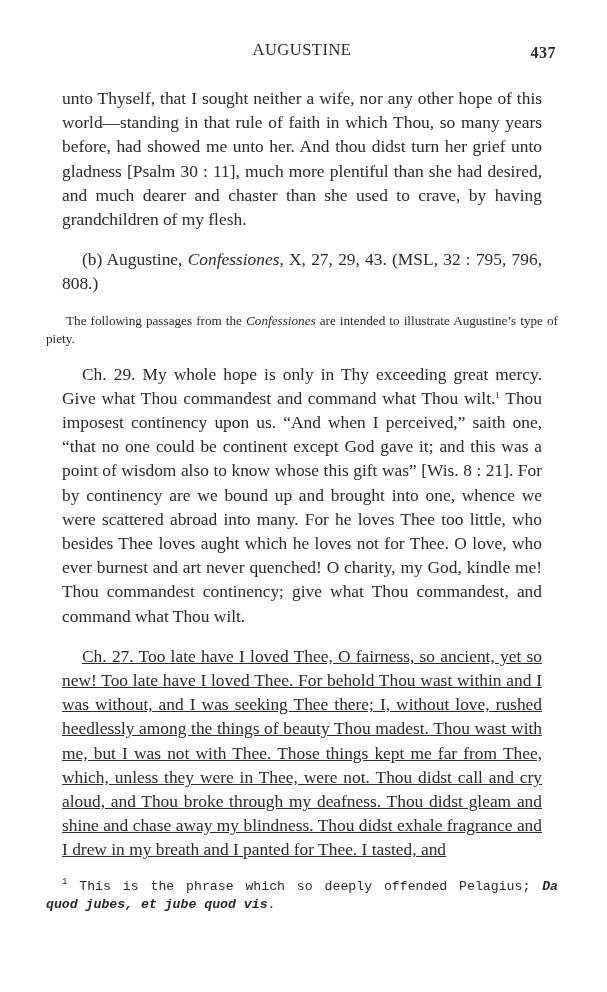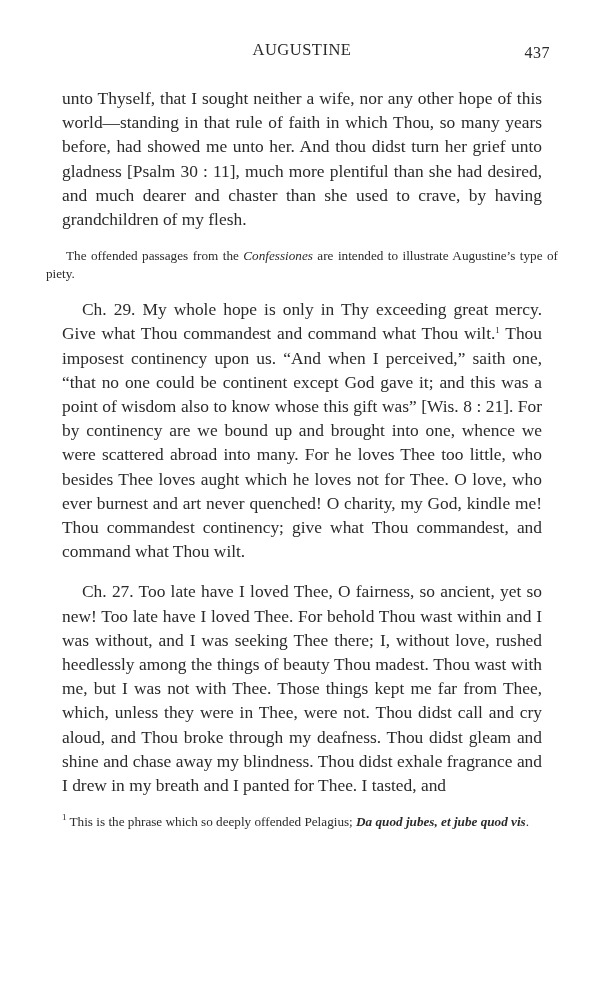--- a/index.html
+++ b/index.html
@@ -29,23 +29,24 @@
     }
     .running-head .title {
       position: absolute;
       left: 0;
       right: 0;
       top: 2px;
       text-align: center;
     }
     .running-head .page-number {
       position: absolute;
-      right: 8px;
+      right: 2px;
       top: 6px;
       font-size: 16px;
+      font-weight: bold;
     }
     .para {
       margin: 16px;
       font-size: 17.4px;
       line-height: 24.2px;
       text-align: justify;
       text-align-last: left;
       hyphens: none;
     }
     .para.first {
@@ -62,27 +63,29 @@
       font-size: 13.2px;
       line-height: 18px;
       text-align: justify;
       text-indent: 20px;
     }
     .chapter-29 {
       margin-top: 14px;
     }
     .chapter-27 {
       margin-top: 0;
+      text-decoration: underline;
     }
     .footnote {
       margin: 8px 0 8px 0;
       font-size: 13.2px;
       line-height: 18px;
       text-align: justify;
       text-indent: 16px;
+      font-family: Liberation Mono, monospace;
     }
     sup {
       font-size: 9px;
       vertical-align: 6px;
       line-height: 0;
     }
     .italic {
       font-style: italic;
     }
     .bold-italic {
@@ -95,22 +98,23 @@
 
 <div class="page">
 
   <div class="running-head">
     <span class="title">AUGUSTINE</span>
     <span class="page-number">437</span>
   </div>
 
   <p class="para first">unto Thyself, that I sought neither a wife, nor any other hope of this world—standing in that rule of faith in which Thou, so many years before, had showed me unto her.  And thou didst turn her grief unto gladness [Psalm 30 : 11], much more plentiful than she had desired, and much dearer and chaster than she used to crave, by having grandchildren of my flesh.</p>
 
+  <p class="para indent source"><span>(b) </span><span>Augustine, </span><span class="italic">Confessiones</span><span>, X, 27, 29, 43.   (MSL, 32 : 795, 796, 808.)</span></p>
 
-  <p class="intro-note"><span>The offended passages from the </span><span class="italic">Confessiones</span><span> are intended to illustrate Augustine’s type of piety.</span></p>
+  <p class="intro-note"><span>The following passages from the </span><span class="italic">Confessiones</span><span> are intended to illustrate Augustine’s type of piety.</span></p>
 
   <p class="para indent chapter-29"><span>Ch. 29.  My whole hope is only in Thy exceeding great mercy.  Give what Thou commandest and command what Thou wilt.</span><sup>1</sup><span>  Thou imposest continency upon us.  “And when I perceived,” saith one, “that no one could be continent except God gave it; and this was a point of wisdom also to know whose this gift was” [Wis. 8 : 21].  For by continency are we bound up and brought into one, whence we were scattered abroad into many.  For he loves Thee too little, who besides Thee loves aught which he loves not for Thee.  O love, who ever burnest and art never quenched!  O charity, my God, kindle me!  Thou commandest continency; give what Thou commandest, and command what Thou wilt.</span></p>
 
   <p class="para indent chapter-27">Ch. 27.  Too late have I loved Thee, O fairness, so ancient, yet so new!  Too late have I loved Thee.  For behold Thou wast within and I was without, and I was seeking Thee there; I, without love, rushed heedlessly among the things of beauty Thou madest.  Thou wast with me, but I was not with Thee.  Those things kept me far from Thee, which, unless they were in Thee, were not.  Thou didst call and cry aloud, and Thou broke through my deafness.  Thou didst gleam and shine and chase away my blindness.  Thou didst exhale fragrance and I drew in my breath and I panted for Thee.  I tasted, and</p>
 
   <p class="footnote"><sup>1</sup><span> This is the phrase which so deeply offended Pelagius; </span><span class="bold-italic">Da quod jubes, et jube quod vis</span><span>.</span></p>
 
 </div>
 
 </body></html>

